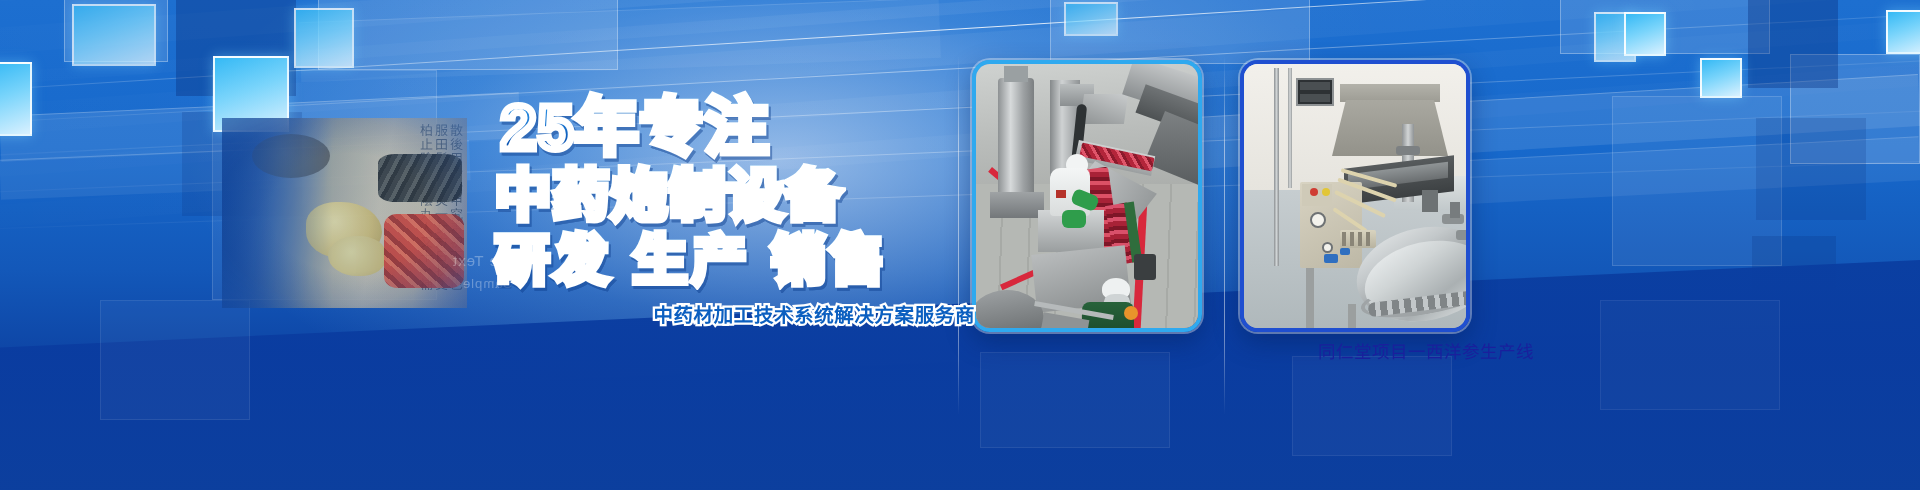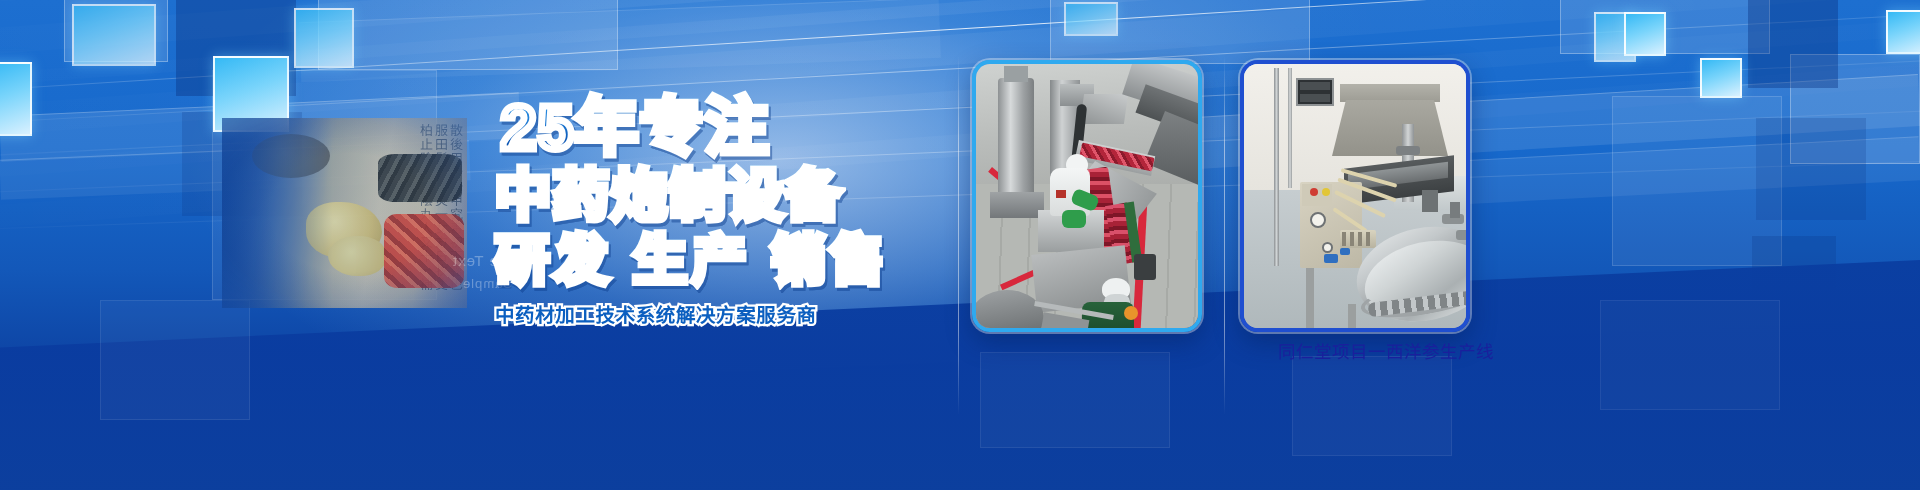--- a/index.html
+++ b/index.html
@@ -74,39 +74,39 @@
   }
   .hl-1{font-size:63px;margin-left:6px;}
   .hl-2{font-size:56px;margin-top:9px;}
   .hl-3{font-size:54px;margin-top:9px;letter-spacing:5px;}
   .hl-grad{
     background:linear-gradient(180deg,#2f9ae6 0%,#1f7fd8 38%,#0a55b4 72%,#08409a 100%);
     -webkit-background-clip:text;background-clip:text;color:transparent;
   }
   .hl-sub{margin-top:12px;font-size:19.5px;font-weight:bold;color:#0b5fc0;
     letter-spacing:.6px;-webkit-text-stroke:4.5px #ffffff;paint-order:stroke fill;
-    white-space:nowrap;}
+    white-space:nowrap;text-align:right;}
   .hl-desc{margin-top:13px;font-size:19px;line-height:28px;color:#111820;
     font-weight:normal;letter-spacing:.3px;width:405px;text-align:center;}
 
   
   .wm{position:absolute;color:rgba(255,255,255,.30);font-size:15px;
     transform:scaleX(-1);letter-spacing:1px;pointer-events:none;}
 
   
   .card{position:absolute;border-radius:18px;overflow:hidden;
     border:4px solid #2aa9ee;
     box-shadow:0 0 0 2px rgba(255,255,255,.35),0 10px 26px rgba(4,30,90,.45);}
   .card-a{left:972px;top:60px;width:230px;height:272px;border-color:#2fa9ef;}
   .card-b{left:1240px;top:60px;width:230px;height:272px;border-color:#1f4fd0;}
   .photo{position:absolute;inset:0;}
   .caption{position:absolute;top:338px;font-size:17.5px;color:#1a1f9c;
     font-weight:normal;letter-spacing:.5px;white-space:nowrap;text-align:center;}
   .cap-a{left:972px;width:236px;}
-  .cap-b{left:1268px;width:236px;}
+  .cap-b{left:1308px;width:236px;}
 
   .divider{position:absolute;top:55px;width:1px;height:360px;
     background:linear-gradient(180deg,rgba(255,255,255,0),rgba(255,255,255,.55) 25%,rgba(255,255,255,.5) 75%,rgba(255,255,255,0));}
 
   
   .pa-bg{position:absolute;inset:0;background:linear-gradient(175deg,#cfd2d0 0%,#b9bcba 28%,#a8aba8 55%,#9a9d99 100%);}
   .pa-el{position:absolute;}
   
   .pb-bg{position:absolute;inset:0;background:linear-gradient(180deg,#eceae4 0%,#e2e0da 45%,#cfd3d4 72%,#b9c0c2 100%);}
   .pb-el{position:absolute;}

